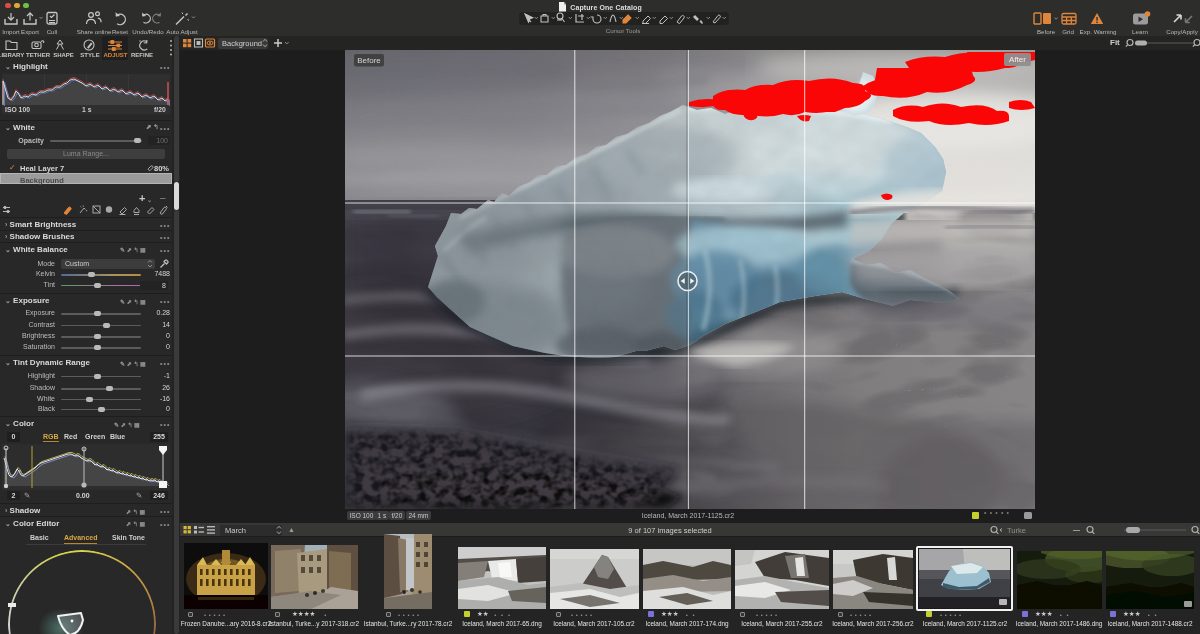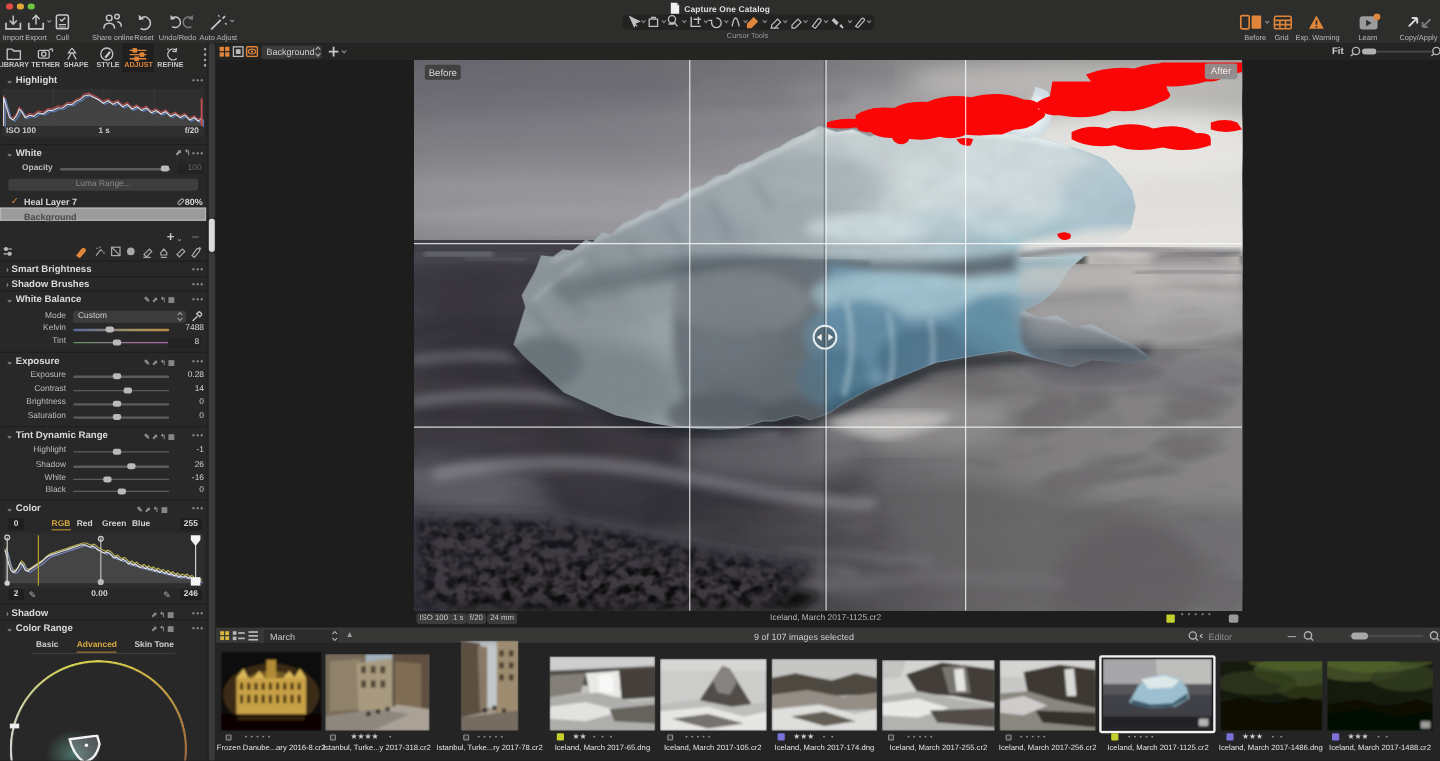--- a/index.html
+++ b/index.html
@@ -385,21 +385,21 @@
       <div class="abs" style="left:7px;top:0;width:13px;height:9px;background:#1f1f1f;border-radius:1px;color:#dadada;font-size:7px;font-weight:bold;text-align:center;line-height:9px">2</div>
       <div class="abs" style="left:24px;top:0;color:#b5b5b5;font-size:7.5px">✎</div>
       <div class="abs" style="left:76px;top:1px;color:#d8d8d8;font-size:7px;font-weight:bold">0.00</div>
       <div class="abs" style="left:136px;top:0;color:#b5b5b5;font-size:7.5px">✎</div>
       <div class="abs" style="left:150px;top:0;width:18px;height:9px;background:#1f1f1f;border-radius:1px;color:#dadada;font-size:7px;font-weight:bold;text-align:center;line-height:9px">246</div>
     </div>
     <div class="abs" style="left:0;top:467px;width:172px;height:1px;background:#1e1e1e"></div>
     <div class="abs panelhead" style="left:0;top:470px;width:172px"><span class="caret" style="margin-left:5px">›</span> <span>Shadow</span>
       <span class="abs" style="left:126px;top:1.5px;color:#8f8f8f;font-size:6px">⬈ ↰ ▦</span><span class="abs dots3" style="left:160px;top:2px">•••</span></div>
     <div class="abs" style="left:0;top:480px;width:172px;height:1px;background:#1e1e1e"></div>
-    <div class="abs panelhead" style="left:0;top:482.5px;width:172px"><span class="caret" style="margin-left:5px">⌄</span> <span>Color Range</span>
+    <div class="abs panelhead" style="left:0;top:482.5px;width:172px"><span class="caret" style="margin-left:5px">⌄</span> <span>Color Editor</span>
       <span class="abs" style="left:126px;top:1.5px;color:#8f8f8f;font-size:6px">⬈ ↰ ▦</span><span class="abs dots3" style="left:160px;top:2px">•••</span></div>
     <div class="abs" style="left:0;top:497px;width:172px;height:12px">
       <div class="abs" style="left:30px;top:1px;color:#cfcfcf;font-size:7px;font-weight:bold">Basic</div>
       <div class="abs" style="left:64px;top:1px;color:#d8a940;font-size:7px;font-weight:bold;border-bottom:1.5px solid #b8862e;padding-bottom:2px">Advanced</div>
       <div class="abs" style="left:112px;top:1px;color:#cfcfcf;font-size:7px;font-weight:bold">Skin Tone</div>
       <div class="abs" style="left:26px;top:10.5px;width:120px;height:1px;background:#3c3c3c"></div>
     </div>
 
     <div class="abs" style="left:8px;top:514px;width:148px;height:84px;overflow:hidden">
       <div class="abs" style="left:0;top:0;width:148px;height:148px;border-radius:50%;
@@ -771,21 +771,21 @@
       <svg class="abs" width="10" height="14" viewBox="0 0 10 14" style="left:94px;top:0">
           <path d="M3 5.5 l2-2.2 2 2.2 M3 8.5 l2 2.2 2-2.2" fill="none" stroke="#aaa" stroke-width="1"></path>
         </svg>
       <div class="abs" style="left:108px;top:3px;color:#9a9a9a;font-size:7px">▲</div>
       <div class="abs" style="left:340px;top:3px;width:300px;text-align:center;color:#cdcdcd;font-size:7.5px">9 of 107 images selected</div>
       <svg class="abs" width="24" height="14" viewBox="0 0 24 14" style="left:806px;top:0">
           <circle cx="8" cy="6.5" r="3" fill="none" stroke="#b0b0b0" stroke-width="1.1"></circle>
           <path d="M10.3 8.8 l2 2" stroke="#b0b0b0" stroke-width="1.1"></path>
           <path d="M14 7 l2-1.5 M14 7 l2 1.5" stroke="#b0b0b0" stroke-width="1"></path>
         </svg>
-      <div class="abs" style="left:827px;top:3px;color:#8f8f8f;font-size:7.5px">Editor</div>
+      <div class="abs" style="left:827px;top:3px;color:#8f8f8f;font-size:7.5px">Turke</div>
       <div class="abs" style="left:893px;top:6.5px;width:7px;height:1.5px;background:#9a9a9a"></div>
       <svg class="abs" width="16" height="14" viewBox="0 0 16 14" style="left:903px;top:0">
           <circle cx="7" cy="6.5" r="3" fill="none" stroke="#b0b0b0" stroke-width="1.2"></circle>
           <path d="M9.3 8.8 l2 2" stroke="#b0b0b0" stroke-width="1.2"></path>
         </svg>
       <div class="abs" style="left:944px;top:6px;width:62px;height:1.5px;background:#4a4a4a"></div>
       <div class="abs" style="left:946px;top:4px;width:14px;height:6px;background:#a8a8a8;border-radius:3px"></div>
       <svg class="abs" width="16" height="14" viewBox="0 0 16 14" style="left:1008px;top:0">
           <circle cx="7" cy="6.5" r="3" fill="none" stroke="#b0b0b0" stroke-width="1.2"></circle>
           <path d="M9.3 8.8 l2 2" stroke="#b0b0b0" stroke-width="1.2"></path>

